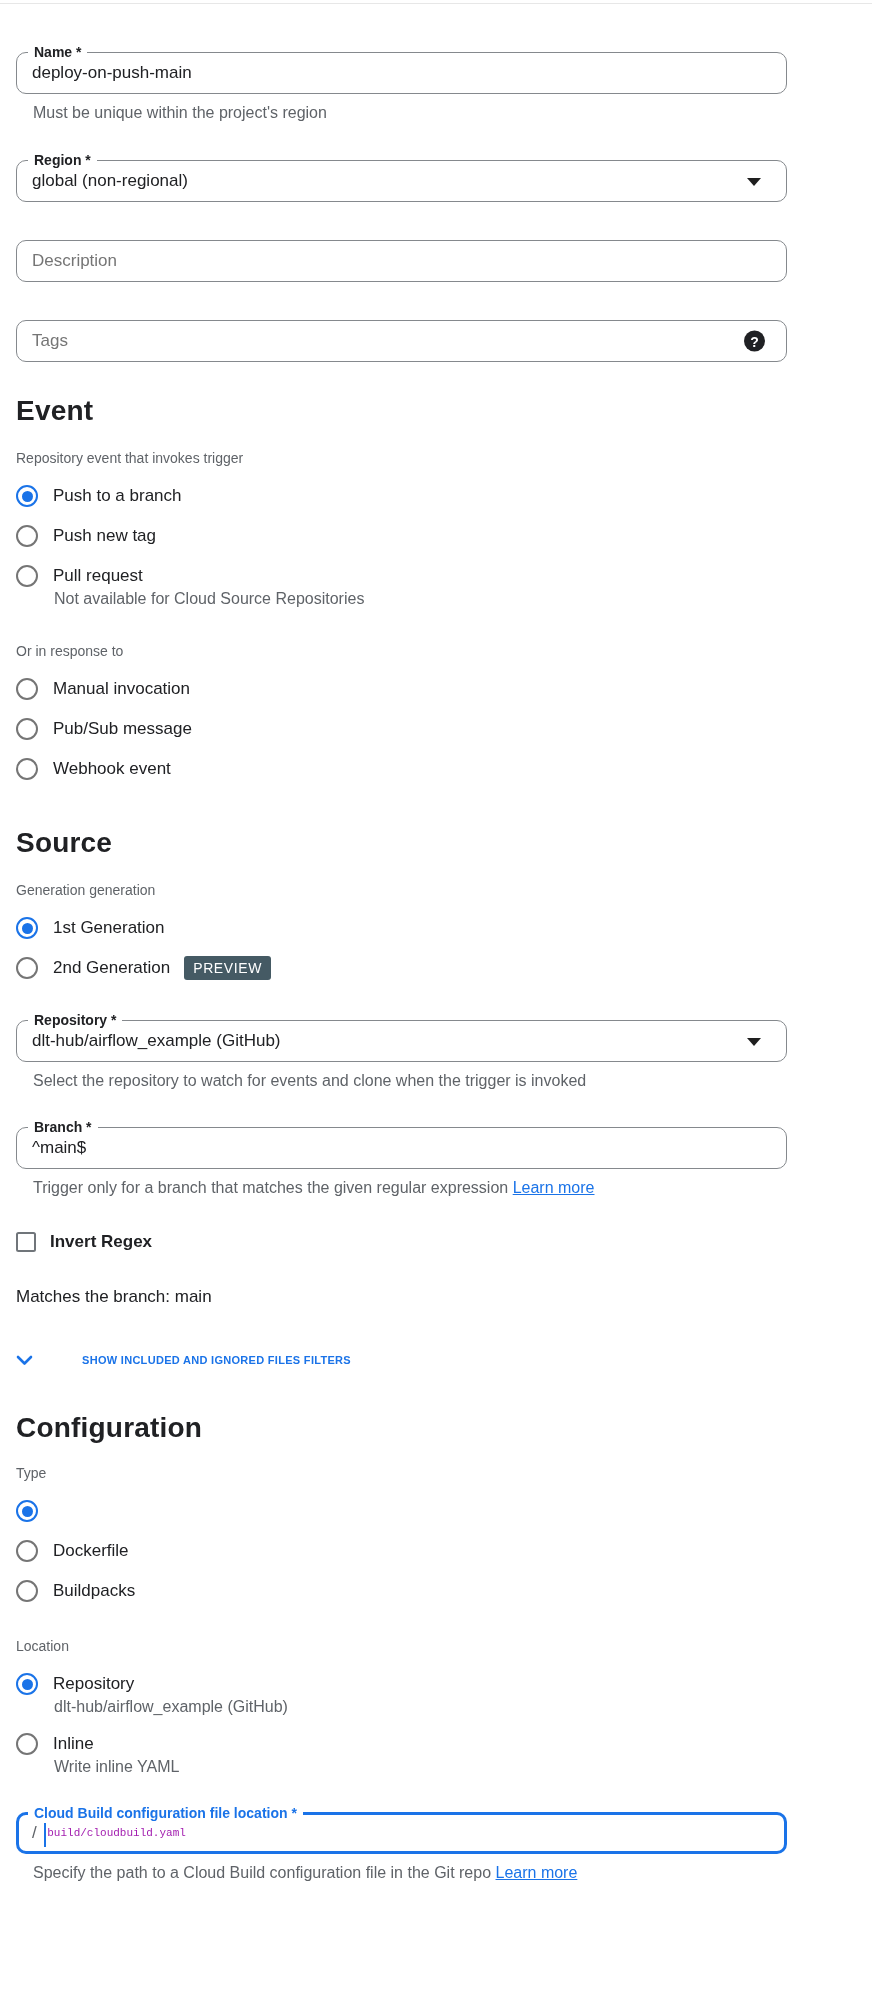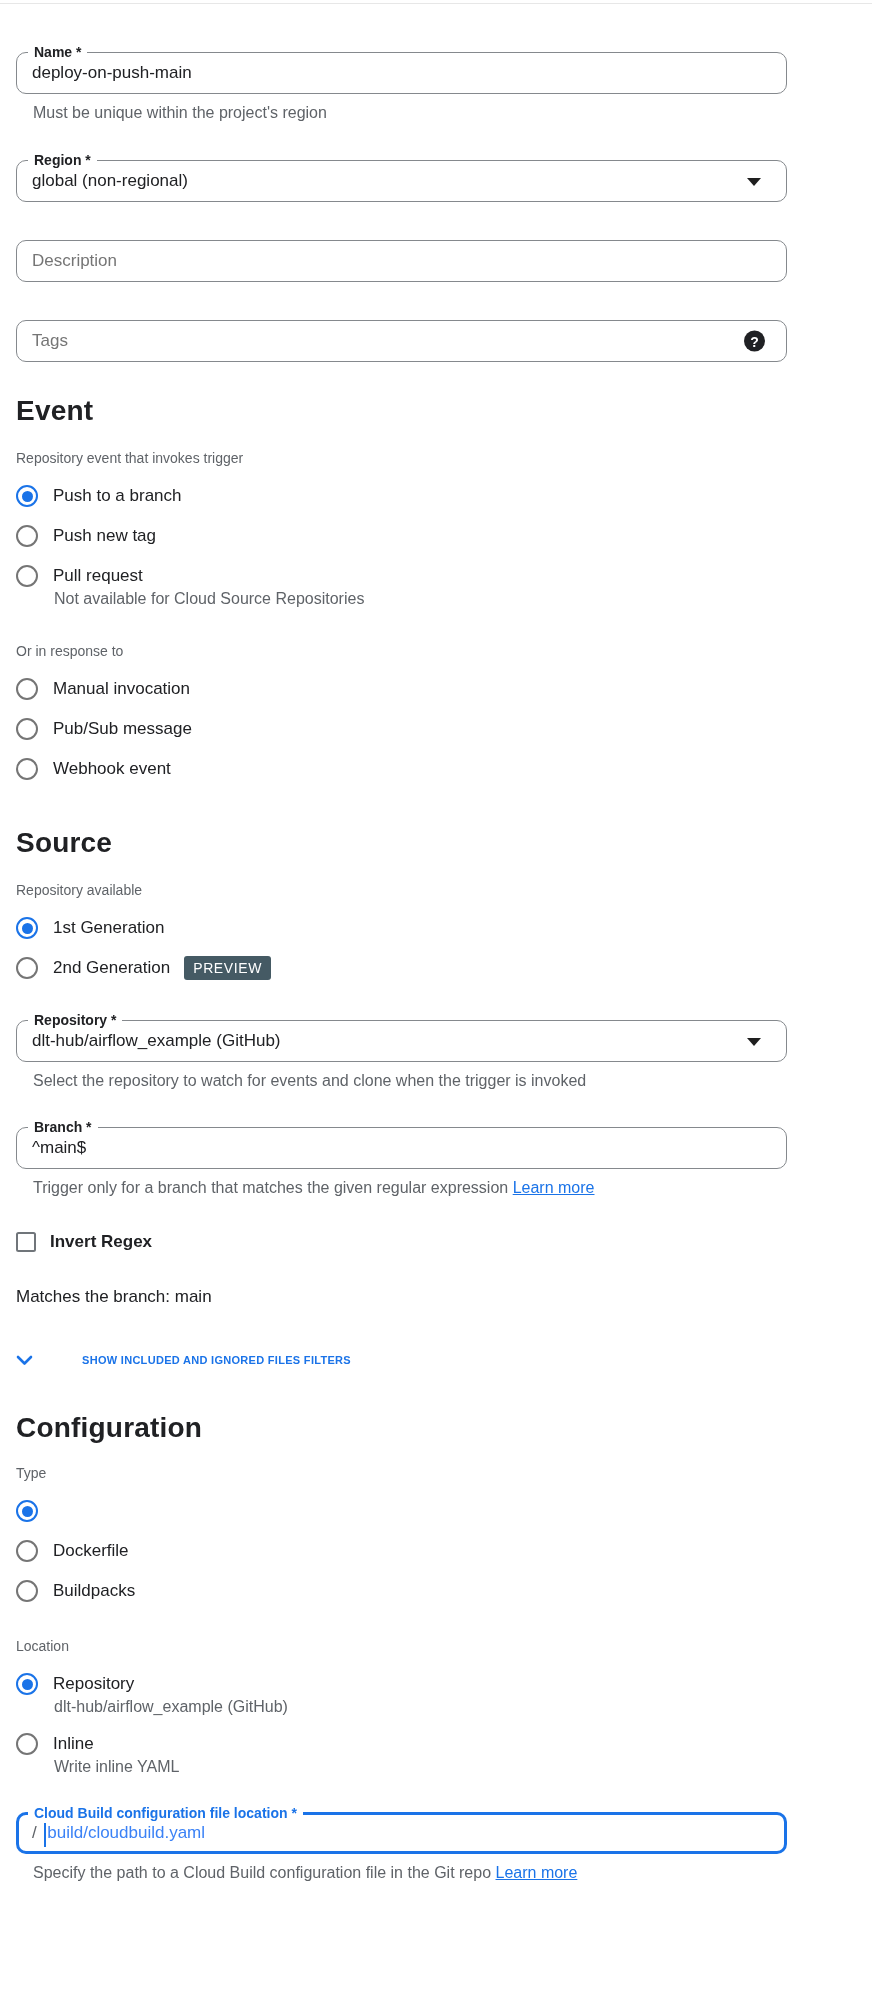--- a/index.html
+++ b/index.html
@@ -62,21 +62,21 @@
   .expander { display:flex; align-items:center; margin-top:47px; color:#1a73e8; cursor:pointer; }
   .expander .chev { display:flex; margin-right:13px; }
   .expander .exp-label { font-size:11px; font-weight:bold; letter-spacing:.3px;margin-left:36px; }
 
   
   .field.focused { border:3px solid #1a73e8; height:42px; }
   .field.focused .flabel { color:#1a73e8; left:9px; top:-11px; }
   .focus-value { display:flex; align-items:center; height:100%; padding-left:13px; }
   .focus-value .prefix { font-size:17px; color:#5f6368; }
   .caret { width:2.5px; height:27px; background:#1a73e8; margin:0 1px 0 7px; }
-  .focus-value .val { font-size:17px; color:#3b82f6; }
+  .focus-value .val { font-size:11px; color:#a21caf;font-family:Liberation Mono, monospace; }
 
   
   .mt-name { margin-top:52px; }
   .mt-region { margin-top:37px; }
   .mt-desc { margin-top:38px; }
   .mt-tags { margin-top:38px; }
   .mt-h-event { margin-top:32px; }
   .mt-cap { margin-top:20px; }
   .mt-orcap { margin-top:32px; }
   .mt-h-source { margin-top:44px; }
@@ -141,21 +141,21 @@
   <div class="radio-row">
     <span class="radio"></span>
     <span class="radio-label">Pub/Sub message</span>
   </div>
   <div class="radio-row">
     <span class="radio"></span>
     <span class="radio-label">Webhook event</span>
   </div>
 
   <h2 class="mt-h-source">Source</h2>
-  <div class="caption mt-cap">Repository available</div>
+  <div class="caption mt-cap">Generation generation</div>
 
   <div class="radio-row">
     <span class="radio selected"></span>
     <span class="radio-label">1st Generation</span>
   </div>
   <div class="radio-row">
     <span class="radio"></span>
     <span class="radio-label">2nd Generation</span>
     <span class="badge">PREVIEW</span>
   </div>

